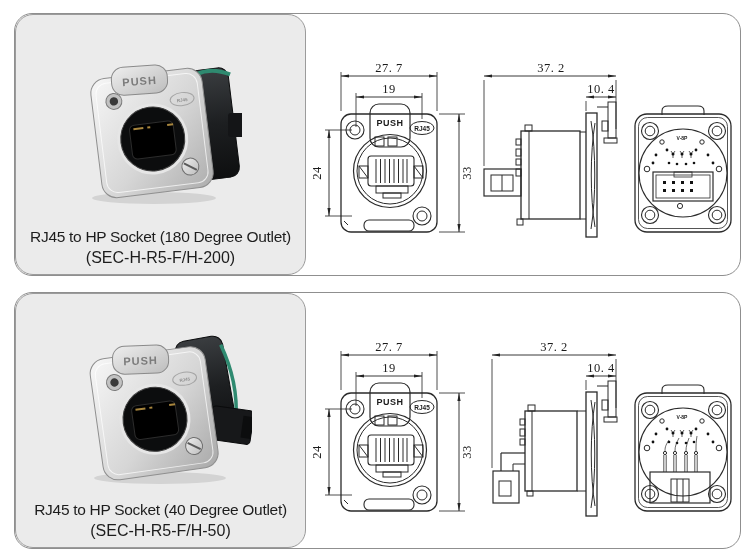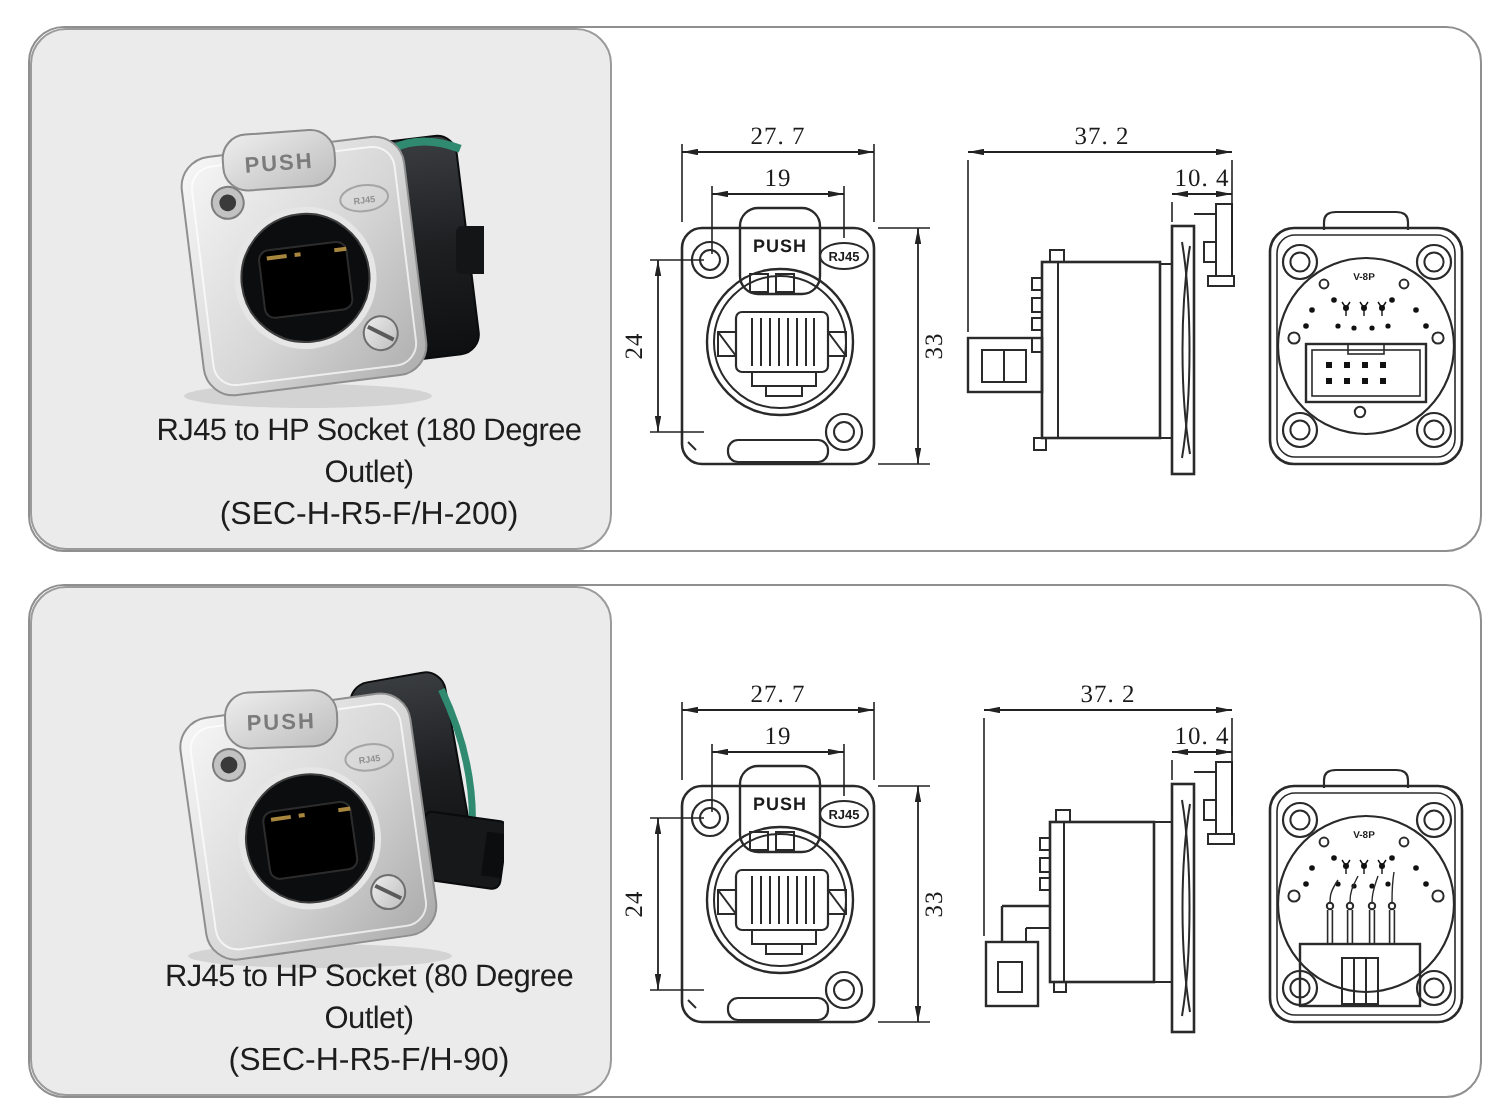--- a/index.html
+++ b/index.html
@@ -1,21 +1,21 @@
 <!DOCTYPE html>
 <html><head>
 <meta charset="utf-8">
 <style>
   html,body{margin:0;padding:0;}
   body{width:750px;height:556px;background:#ffffff;font-family:"Liberation Sans",sans-serif;position:relative;overflow:hidden;}
   .panel{position:absolute;left:14px;width:727px;background:#fff;border:1.5px solid #8f8f8f;border-radius:18px;box-sizing:border-box;}
   .panel-top{top:13px;height:263px;}
   .panel-bottom{top:292px;height:257px;}
   .photo-card{position:absolute;left:0;top:0;bottom:0;width:291px;background:#ebebeb;border:1px solid #9b9b9b;border-radius:18px;box-sizing:border-box;}
-  .caption{position:absolute;left:0;right:0;bottom:6px;text-align:center;color:#1d1d1d;line-height:21px;margin-left:48px;}
+  .caption{position:absolute;left:0;right:0;bottom:6px;text-align:center;color:#1d1d1d;line-height:21px;}
   .cap1{font-size:15.5px;letter-spacing:-0.3px;}
   .cap2{font-size:16px;}
   .photo{position:absolute;}
   .dwg{position:absolute;}
   .dwg .ln{stroke:#2a2a2a;fill:none;}
   .dwg .dim{stroke:#222;stroke-width:.9;fill:none;}
   .dwg .ext{stroke:#222;stroke-width:.8;fill:none;}
   .dwg text{fill:#1b1b1b;}
   .dimtxt{font-family:"Liberation Serif",serif;font-size:12.5px;letter-spacing:.5px;}
   .lbl{font-family:"Liberation Sans",sans-serif;font-weight:bold;}
@@ -254,22 +254,22 @@
         <path d="M54,77 h10 m4,0 h3 m17,0 h6" stroke="#a8863e" stroke-width="2" fill="none"></path>
         <ellipse cx="107" cy="53" rx="12" ry="6.5" fill="none" stroke="#a5a5a5"></ellipse>
         <text x="107" y="55.5" text-anchor="middle" font-size="4.5" fill="#8f8f8f" class="lbl">RJ45</text>
         <g transform="rotate(6 66 28)">
           <rect x="38" y="14" width="56" height="28" rx="12" fill="url(#gB3)" stroke="#8a8a8a"></rect>
           <text x="66" y="33" text-anchor="middle" font-size="11" fill="#7b7b7b" class="lbl" letter-spacing="1">PUSH</text>
         </g>
       </g>
     </svg>
     <div class="caption">
-      <div class="cap1">RJ45 to HP Socket (80 Degree Outlet)</div>
-      <div class="cap2">(SEC-H-R5-F/H-90)</div>
+      <div class="cap1">RJ45 to HP Socket (40 Degree Outlet)</div>
+      <div class="cap2">(SEC-H-R5-F/H-50)</div>
     </div>
   </div>
 
   <svg class="dwg" style="left:294px;top:43px" width="166" height="182" viewBox="308 56 166 182">
     <defs>
         <marker id="arFb" viewBox="0 0 10 4" refX="10" refY="2" markerWidth="9" markerHeight="3.6" orient="auto-start-reverse">
           <path d="M0,0L10,2L0,4Z" fill="#222"></path>
         </marker>
       </defs>
     <rect x="340" y="113" width="96" height="118" rx="10" class="ln" stroke-width="1.3"></rect>

